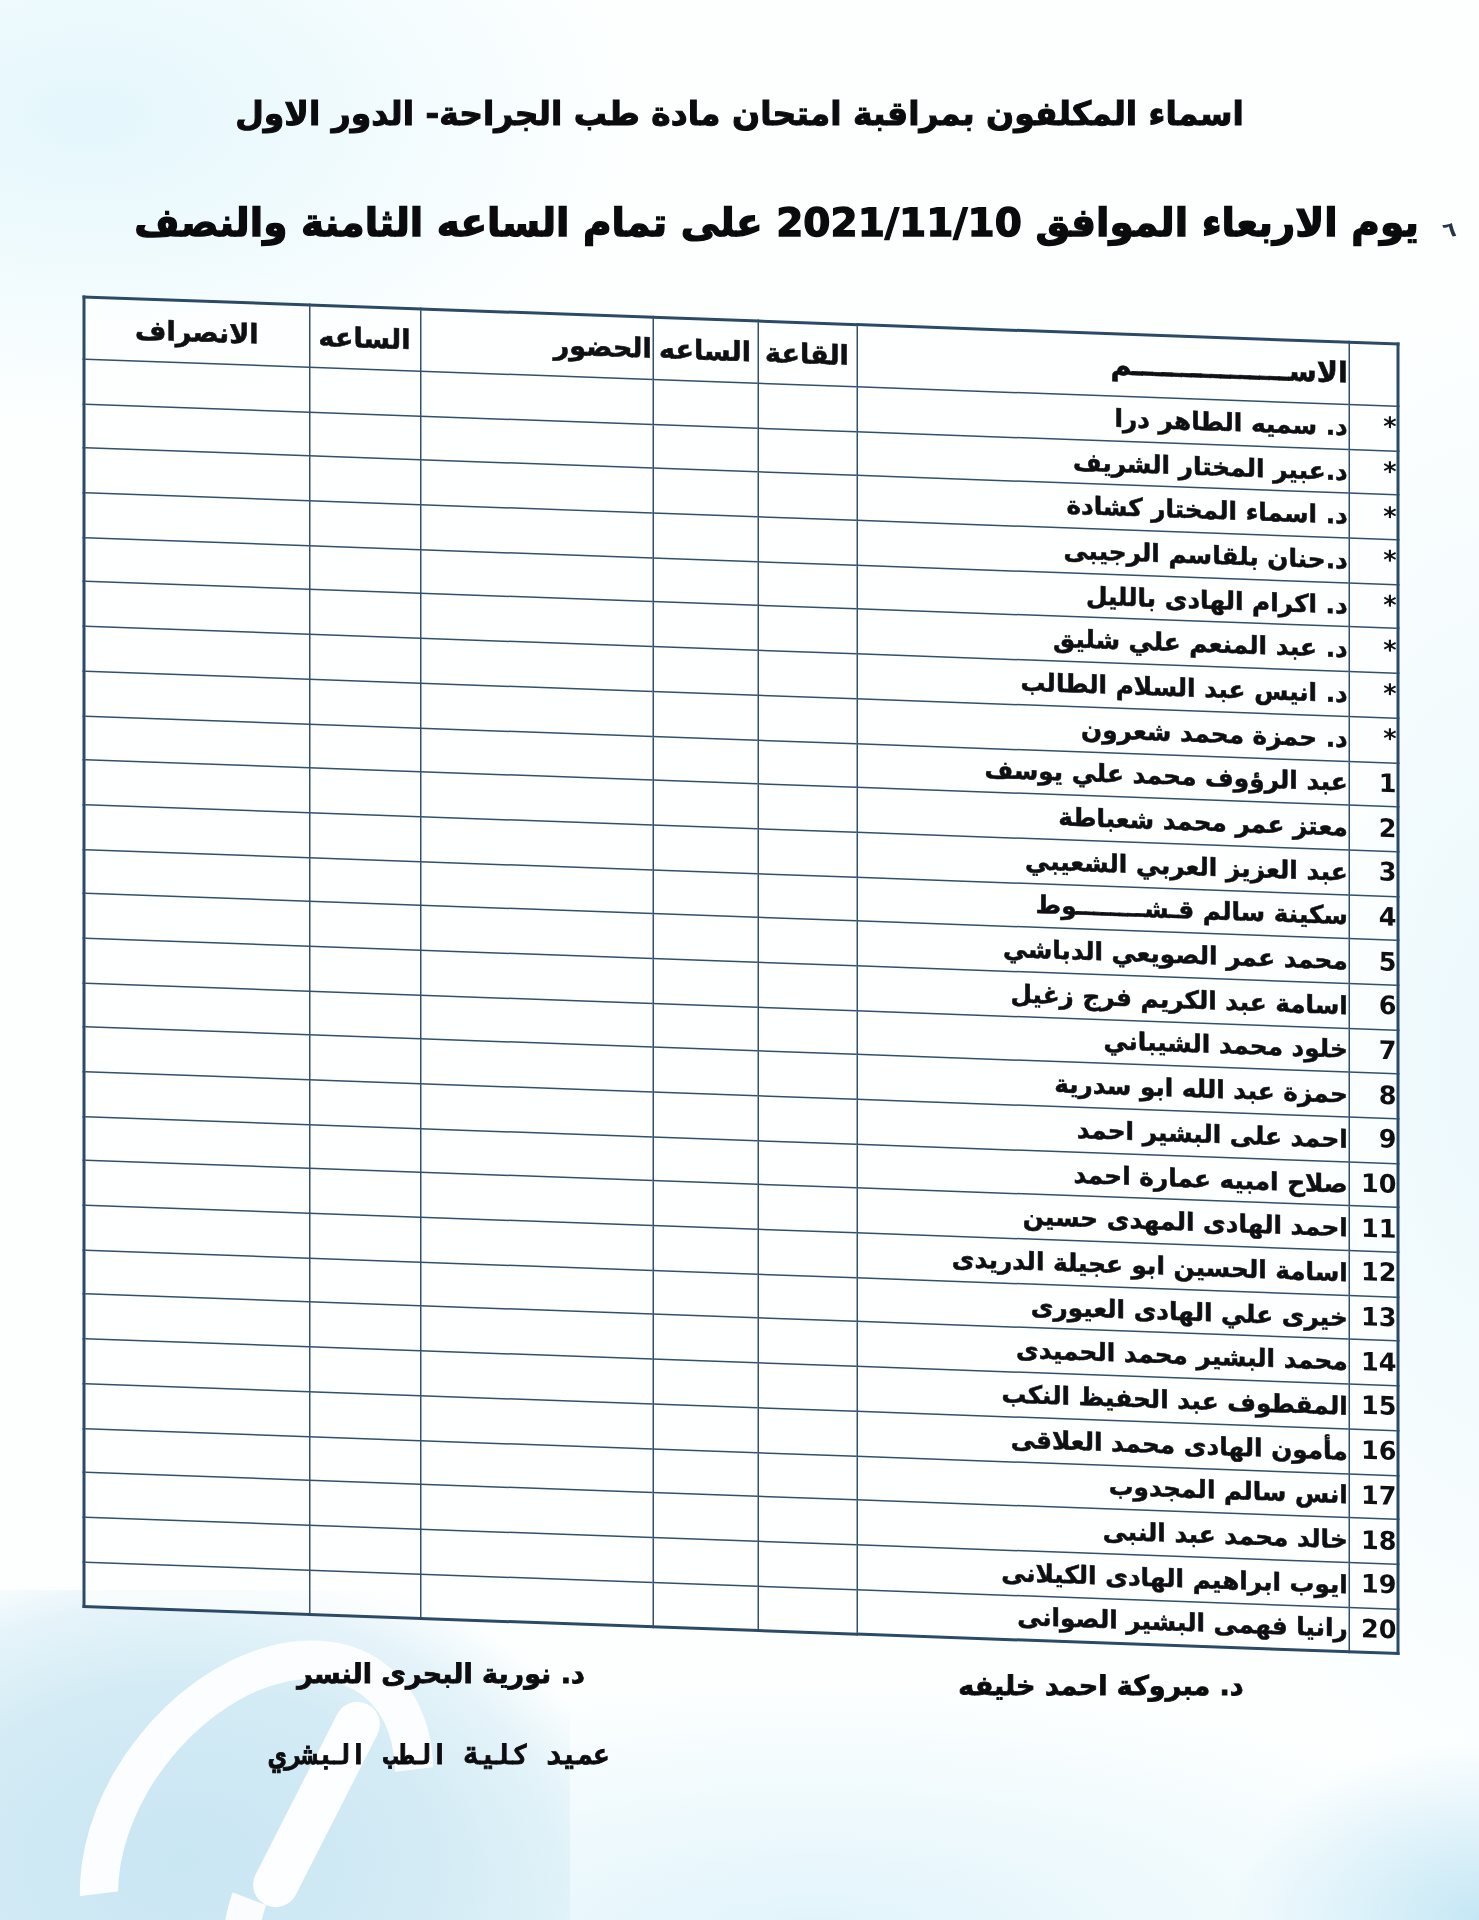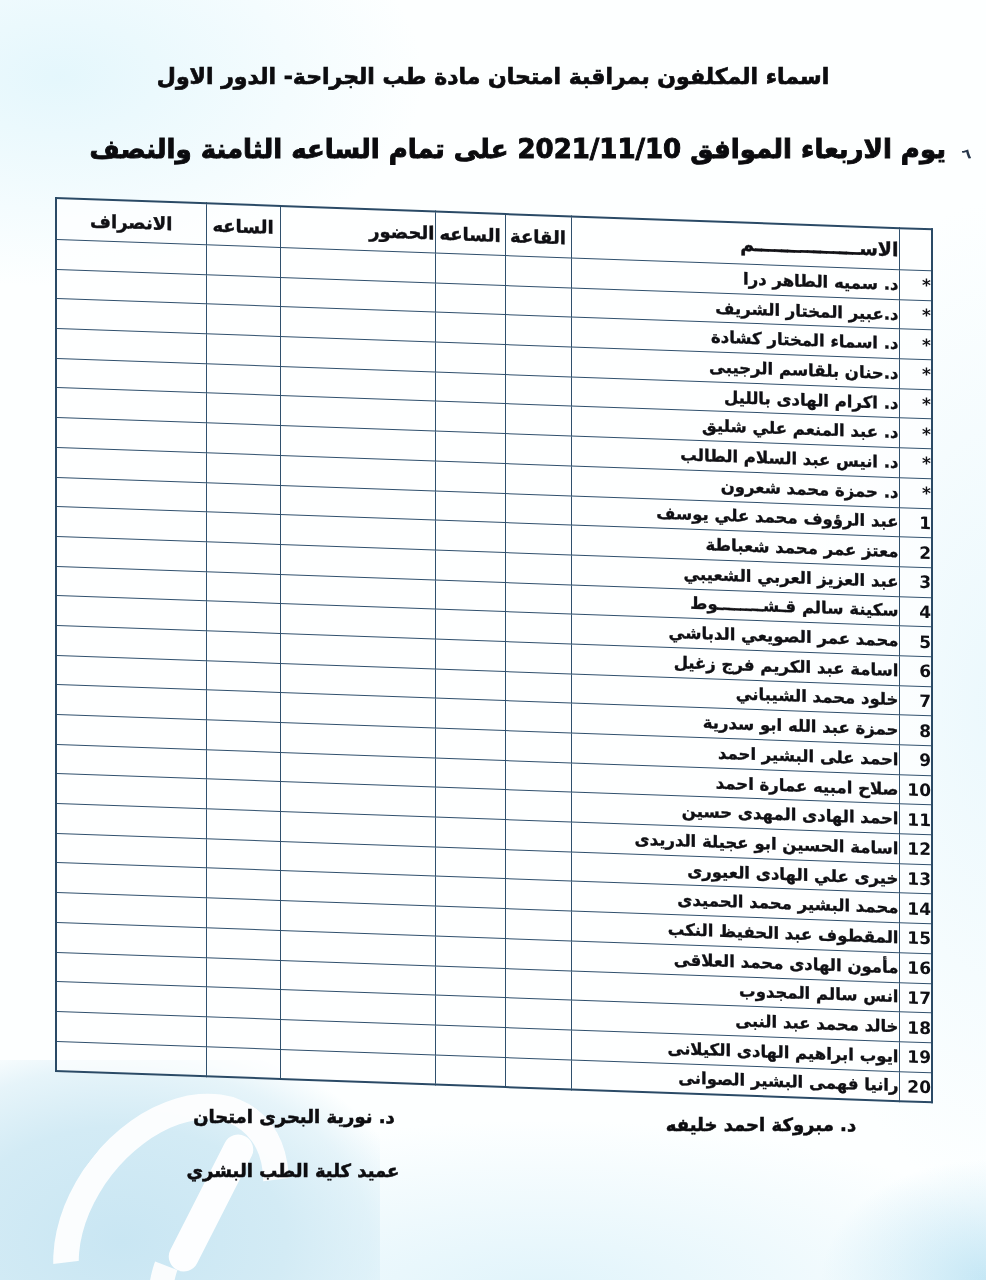--- a/index.html
+++ b/index.html
@@ -74,24 +74,24 @@
   th.h-attend{text-align:right;padding-right:10px;}
   tbody td{height:28.7px;}
   td.c-marker{font-size:17px;font-weight:bold;text-align:right;padding-left:4px;padding-right:5px;}
   td.c-name{
     font-size:16.5px;font-weight:bold;text-align:right;padding-right:9px;
     -webkit-text-stroke:0.35px #101014;
   }
   
   .sig{position:absolute;font-weight:bold;color:#0d0d10;text-align:center;
        -webkit-text-stroke:0.55px #0d0d10;}
-  .sig-right-name {left:646px;top:1114px;width:230px;font-size:18px;}
+  .sig-right-name {left:619px;top:1114px;width:230px;font-size:18px;}
   .sig-right-title{left:592px;top:1164px;width:260px;font-size:17px;}
   .sig-left-name  {left:178px;top:1106px;width:232px;font-size:18px;}
-  .sig-left-title {left:178px;top:1160px;width:230px;font-size:18px;}
+  .sig-left-title {left:178px;top:1160px;width:230px;font-size:18px;font-family:Liberation Mono, monospace;}
 </style>
 </head>
 <body>
 
 <div class="page">
 
   <div class="wm-blob"></div>
   <div class="wm-arc1"></div>
   <div class="wm-arc2"></div>
   <div class="wm-stroke"></div>
@@ -374,16 +374,16 @@
             <td class="c-time-in"></td>
             <td class="c-attend"></td>
             <td class="c-time-out"></td>
             <td class="c-depart"></td>
           </tr>
         </tbody>
     </table>
   </div>
 
   <div class="sig sig-right-name">د. مبروكة احمد خليفه</div>
-  <div class="sig sig-left-name">د. نورية البحرى امتحان</div>
+  <div class="sig sig-left-name">د. نورية البحرى النسر</div>
   <div class="sig sig-left-title">عميد كلية الطب البشري</div>
 
 </div>
 
 </body></html>

